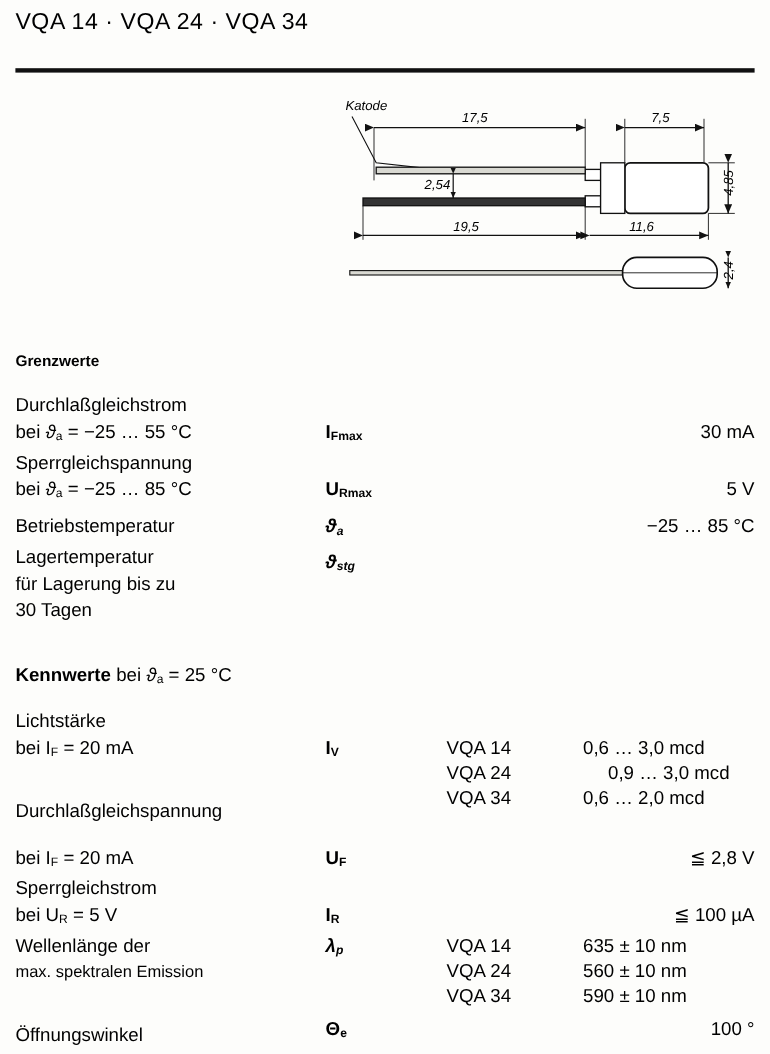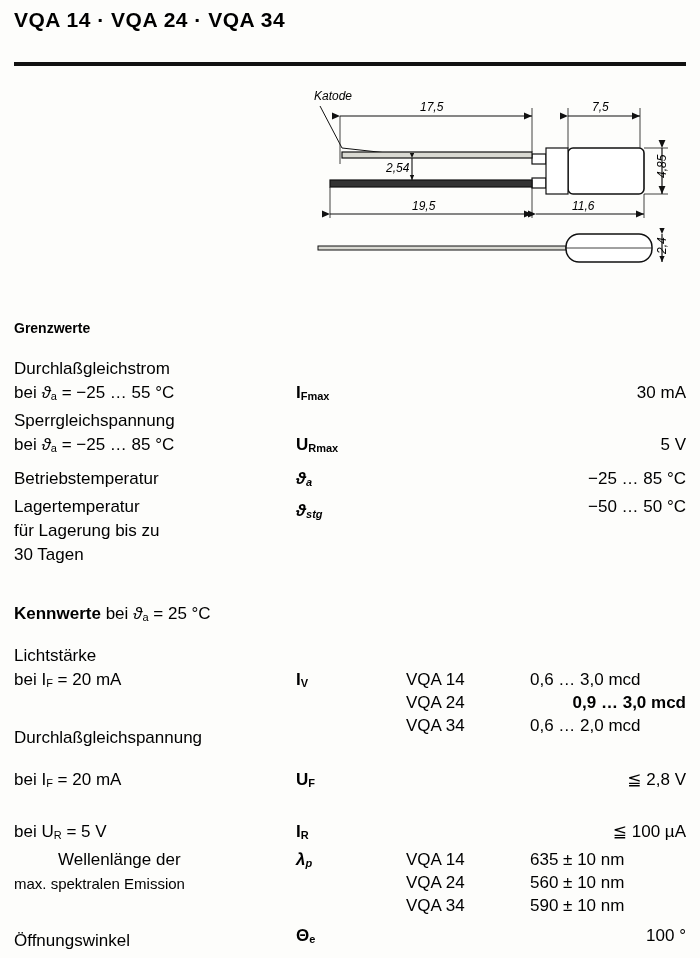--- a/index.html
+++ b/index.html
@@ -21,21 +21,21 @@
     height: 958px;
     background: #fdfdfb;
   }
 
   
   .title {
     position: absolute;
     left: 14px;
     top: 8px;
     font-size: 21px;
-    font-weight: bold;
+    font-weight: normal;
     letter-spacing: 0.5px;
     white-space: nowrap;
   }
   .rule {
     position: absolute;
     left: 14px;
     top: 62px;
     width: 672px;
     height: 4px;
     background: #111;
@@ -175,58 +175,58 @@
   </div>
   <div class="row col-label" style="top:468px;">Betriebstemperatur</div>
   <div class="row col-val" style="top:468px;">−25 … 85 °C</div>
 
   <div class="row col-label" style="top:496px;">Lagertemperatur</div>
   <div class="row col-label" style="top:520px;">für Lagerung bis zu</div>
   <div class="row col-label" style="top:544px;">30 Tagen</div>
   <div class="row col-sym ital" style="top:500px;">
     <span>ϑ</span><span class="sub">stg</span>
   </div>
-  <div class="row col-val" style="top:496px;">−50 … 50 °C</div>
 
   <div class="kennwerte-head" style="top:604px;">
     <b>Kennwerte</b><span> bei </span><span class="ital">ϑ</span><span class="sub">a</span><span> = 25 °C</span>
   </div>
 
   <div class="row col-label" style="top:645px;">Lichtstärke</div>
   <div class="row col-label" style="top:669px;">
     <span>bei </span><span>I</span><span class="sub">F</span><span> = 20 mA</span>
   </div>
   <div class="row col-sym" style="top:669px;">
     <span>I</span><span class="sub">V</span>
   </div>
   <div class="row col-type" style="top:669px;">VQA 14</div>
   <div class="row col-type" style="top:692px;">VQA 24</div>
   <div class="row col-type" style="top:715px;">VQA 34</div>
   <div class="row" style="left:530px; top:669px; width:156px; text-align:left;">0,6 … 3,0 mcd</div>
-  <div class="row" style="left:530px; top:692px; width:156px; text-align:right;font-weight:bold;">0,9 … 3,0 mcd</div>
+  <div class="row" style="left:530px; top:692px; width:156px; text-align:center;">0,9 … 3,0 mcd</div>
   <div class="row" style="left:530px; top:715px; width:156px; text-align:left;">0,6 … 2,0 mcd</div>
 
   <div class="row col-label" style="top:727px;">Durchlaßgleichspannung</div>
   <div class="row col-label" style="top:769px;">
     <span>bei </span><span>I</span><span class="sub">F</span><span> = 20 mA</span>
   </div>
   <div class="row col-sym" style="top:769px;">
     <span>U</span><span class="sub">F</span>
   </div>
   <div class="row col-val" style="top:769px;">≦ 2,8 V</div>
 
+  <div class="row col-label" style="top:797px;">Sperrgleichstrom</div>
   <div class="row col-label" style="top:821px;">
     <span>bei </span><span>U</span><span class="sub">R</span><span> = 5 V</span>
   </div>
   <div class="row col-sym" style="top:821px;">
     <span>I</span><span class="sub">R</span>
   </div>
   <div class="row col-val" style="top:821px;">≦ 100 µA</div>
 
-  <div class="row col-label" style="top:849px;margin-left:44px;">Wellenlänge der</div>
+  <div class="row col-label" style="top:849px;">Wellenlänge der</div>
   <div class="row col-label" style="top:873px; font-size:15px;">max. spektralen Emission</div>
   <div class="row col-sym ital" style="top:849px;">
     <span>λ</span><span class="sub">p</span>
   </div>
   <div class="row col-type" style="top:849px;">VQA 14</div>
   <div class="row col-type" style="top:872px;">VQA 24</div>
   <div class="row col-type" style="top:895px;">VQA 34</div>
   <div class="row" style="left:530px; top:849px; width:156px; text-align:left;">635 ± 10 nm</div>
   <div class="row" style="left:530px; top:872px; width:156px; text-align:left;">560 ± 10 nm</div>
   <div class="row" style="left:530px; top:895px; width:156px; text-align:left;">590 ± 10 nm</div>

